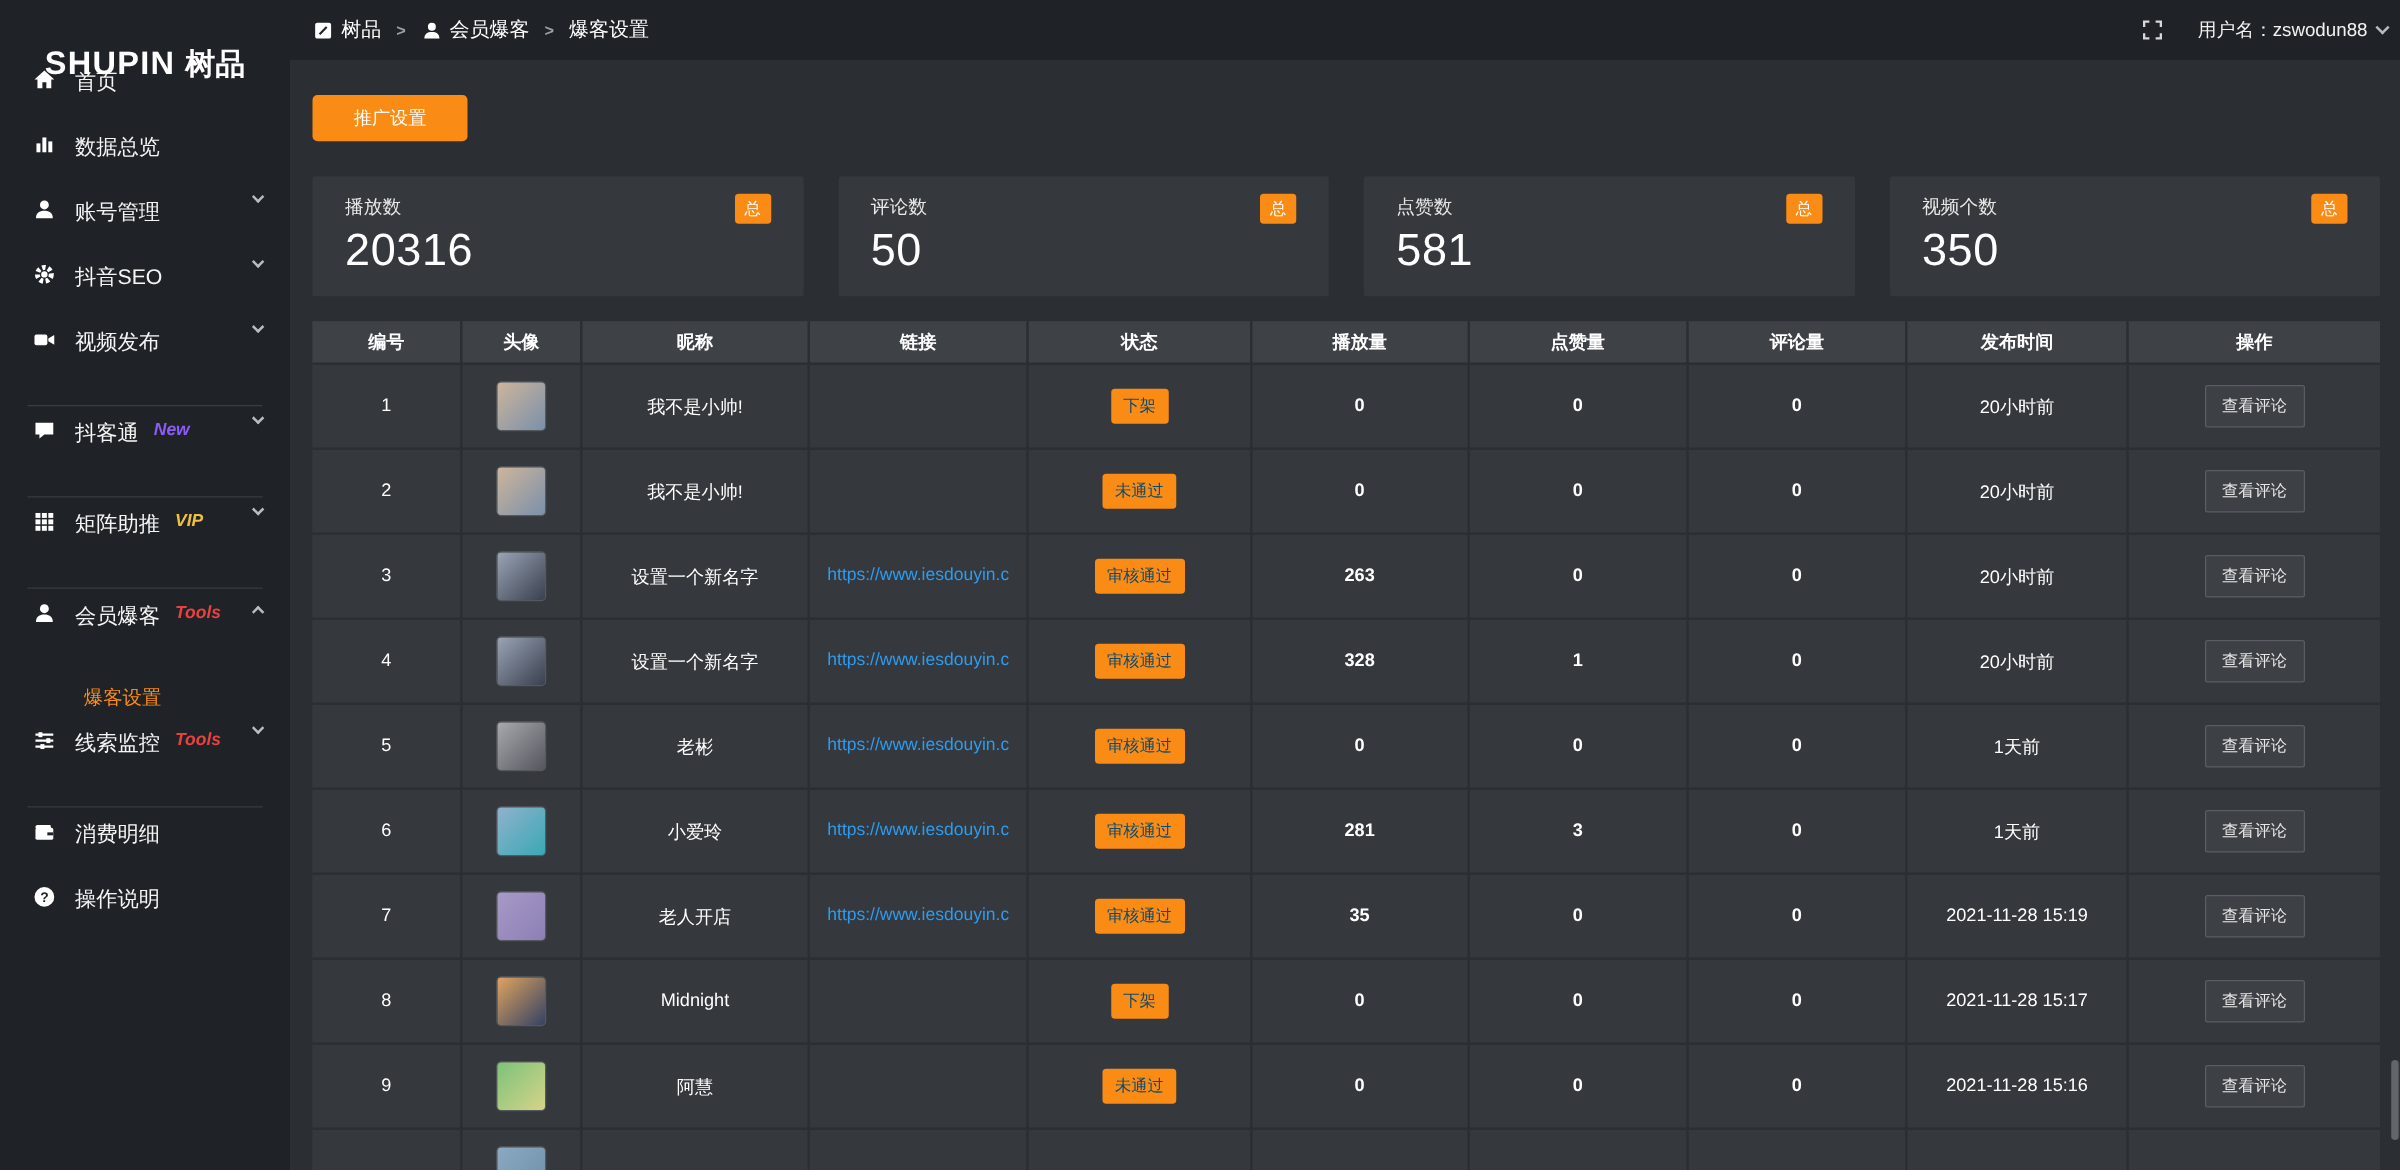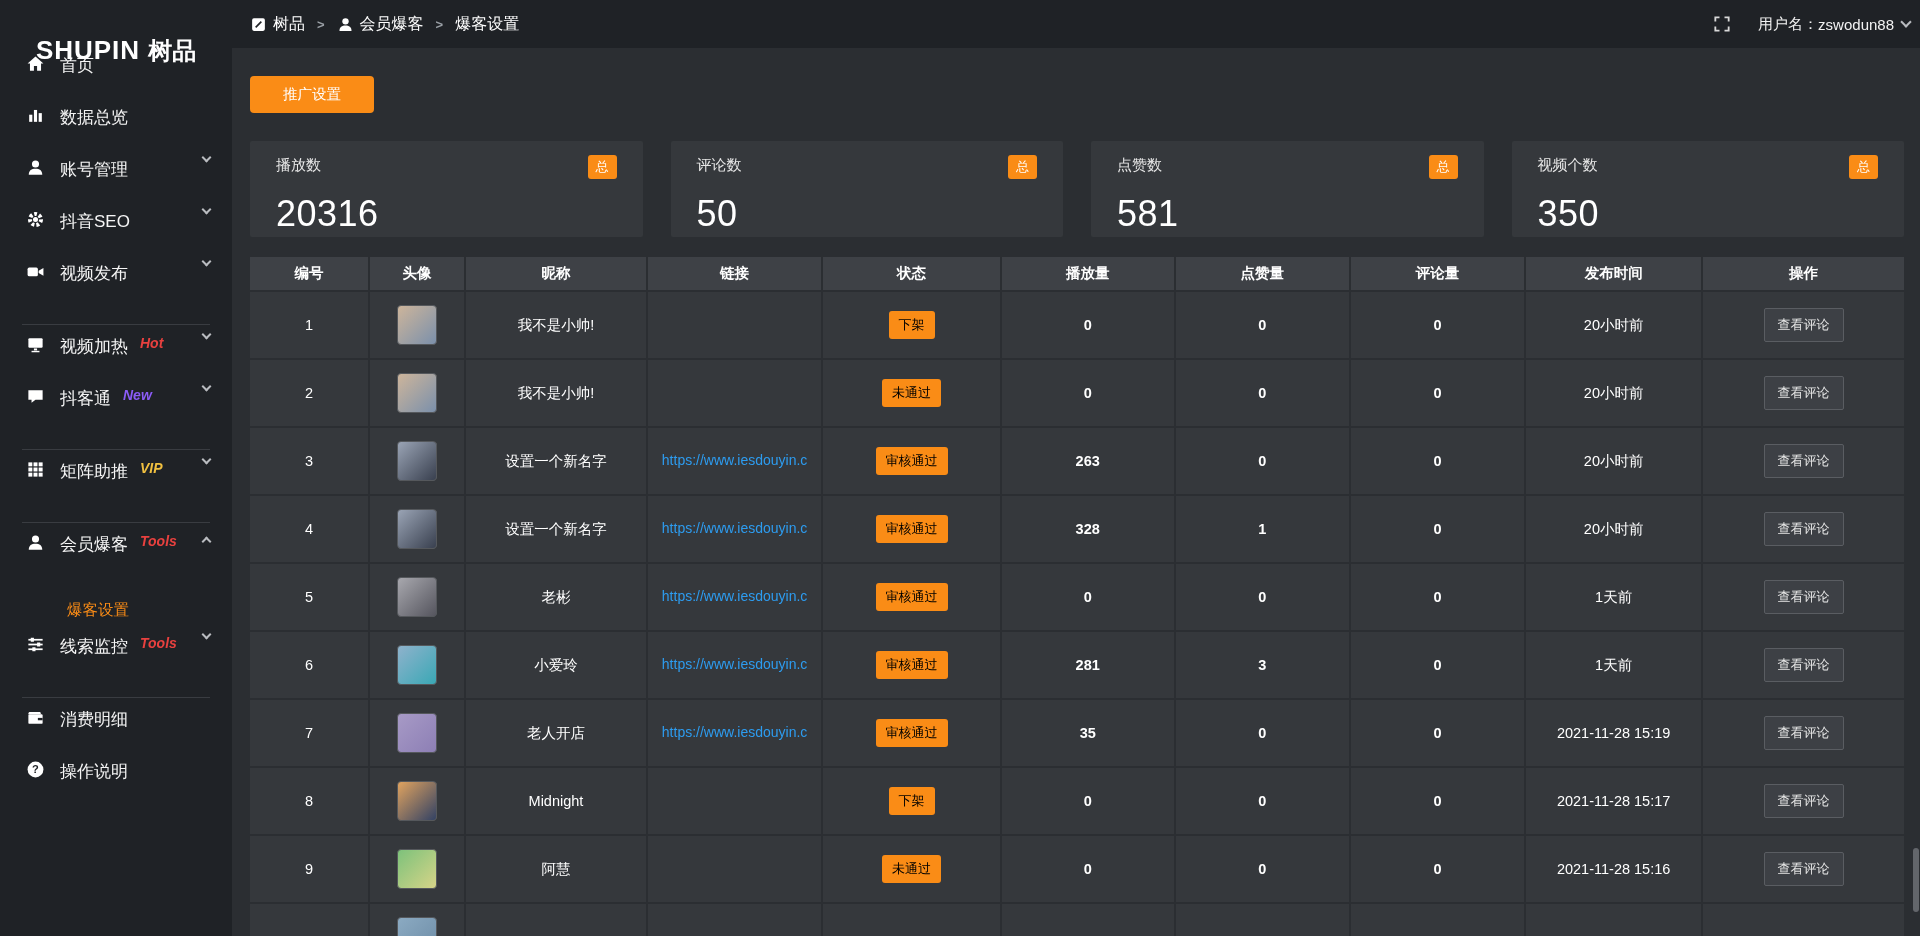--- a/index.html
+++ b/index.html
@@ -47,34 +47,34 @@
     color:#f0f0f0;cursor:pointer;}
   .side-sub.active{color:var(--accent);}
   .side-div{height:1px;background:#393c41;margin:10px 22px;}
   
   .main{margin-left:232px;margin-top:48px;padding:28px 16px 0 18px;min-height:888px;background:var(--content);}
   .promo-btn{display:inline-block;background:var(--accent);color:#fff;border:none;border-radius:4px;
     font-size:14.5px;padding:9px 33px;cursor:pointer;font-family:"Liberation Sans",sans-serif;}
   .cards{display:flex;gap:28px;margin-top:28px;}
   .card{flex:1;position:relative;background:var(--card);border-radius:2px;height:96px;padding:15px 26px;}
   .card-label{font-size:15px;color:#e8e8e8;}
-  .card-value{font-size:36px;font-weight:500;color:#fff;margin-top:18px;letter-spacing:.5px;}
+  .card-value{font-size:36px;font-weight:500;color:#fff;margin-top:4px;letter-spacing:.5px;}
   .card-tag{position:absolute;top:14px;right:26px;background:var(--accent);color:#fff;
     font-size:13px;padding:3px 8px;border-radius:3px;}
   
   table{width:100%;border-collapse:collapse;table-layout:fixed;margin-top:20px;background:var(--card);}
   th{background:var(--thead);font-size:14.5px;font-weight:700;color:#fff;height:34px;
     border:2px solid var(--line);border-top:none;}
   td{background:var(--card);border:2px solid var(--line);text-align:center;height:68px;
     font-size:14.5px;color:#fff;}
   tr td:first-child,tr th:first-child{border-left:none;}
   tr td:last-child,tr th:last-child{border-right:none;}
   .avatar{width:40px;height:40px;border-radius:4px;margin:0 auto;border:1px solid #55585c;}
   .num{font-weight:600;}
-  .badge{display:inline-block;background:var(--accent);color:#000000;font-size:13px;
+  .badge{display:inline-block;background:var(--accent);color:#0c4a6e;font-size:13px;
     padding:5px 10px;border-radius:3px;}
   .link{color:var(--link);font-size:14px;text-decoration:none;display:inline-block;
     max-width:96%;overflow:hidden;white-space:nowrap;cursor:pointer;}
   .view-btn{background:#3d4045;border:1px solid #5a5d62;color:#e5e5e5;font-size:13px;
     padding:7px 13px;border-radius:2px;cursor:pointer;font-family:"Liberation Sans",sans-serif;}
   .scroll-thumb{position:fixed;right:1px;top:848px;width:6px;height:64px;background:#63666b;
     border-radius:3px;z-index:30;}
 </style>
 </head>
 <body>
@@ -170,32 +170,20 @@
   </div>
   <div class="side-item">
     <span class="sicon"><svg viewBox="0 0 24 24" width="19" height="19">
           <rect x="2" y="7" width="13" height="11" rx="2" fill="#fff"></rect>
           <path d="M16 11 L22 7.5 V17.5 L16 14 Z" fill="#fff"></path>
         </svg></span>
     <span>视频发布</span>
     <span class="chev"></span>
   </div>
   <div class="side-div"></div>
-  <div class="side-item">
-    <span class="sicon"><svg viewBox="0 0 24 24" width="19" height="19">
-          <g fill="#fff">
-            <rect x="3" y="4" width="18" height="12" rx="1.5"></rect>
-            <rect x="10" y="17" width="4" height="2.5"></rect>
-            <rect x="7" y="20" width="10" height="1.8"></rect>
-          </g>
-        </svg></span>
-    <span>视频加热</span>
-    <span class="side-badge" style="color: rgb(232, 65, 63);">Hot</span>
-    <span class="chev"></span>
-  </div>
   <div class="side-item">
     <span class="sicon"><svg viewBox="0 0 24 24" width="19" height="19">
           <path d="M3 4 H21 V16 H12 L7 20 V16 H3 Z" fill="#fff"></path>
         </svg></span>
     <span>抖客通</span>
     <span class="side-badge" style="color: #8b5cf6;">New</span>
     <span class="chev"></span>
   </div>
   <div class="side-div"></div>
   <div class="side-item">

